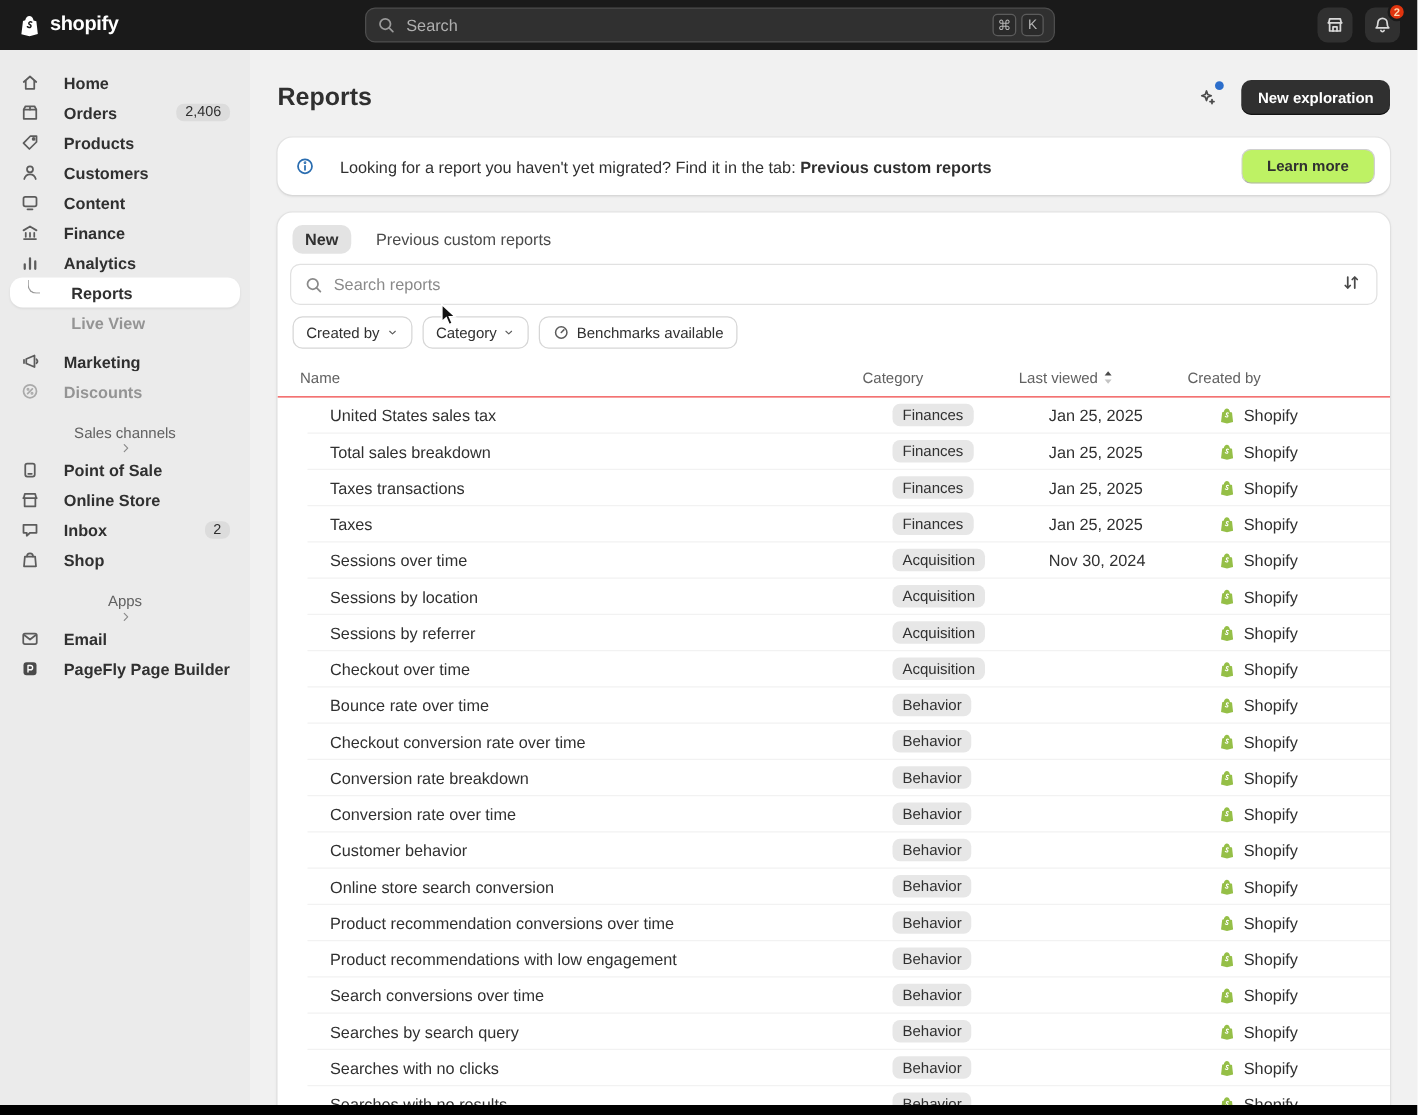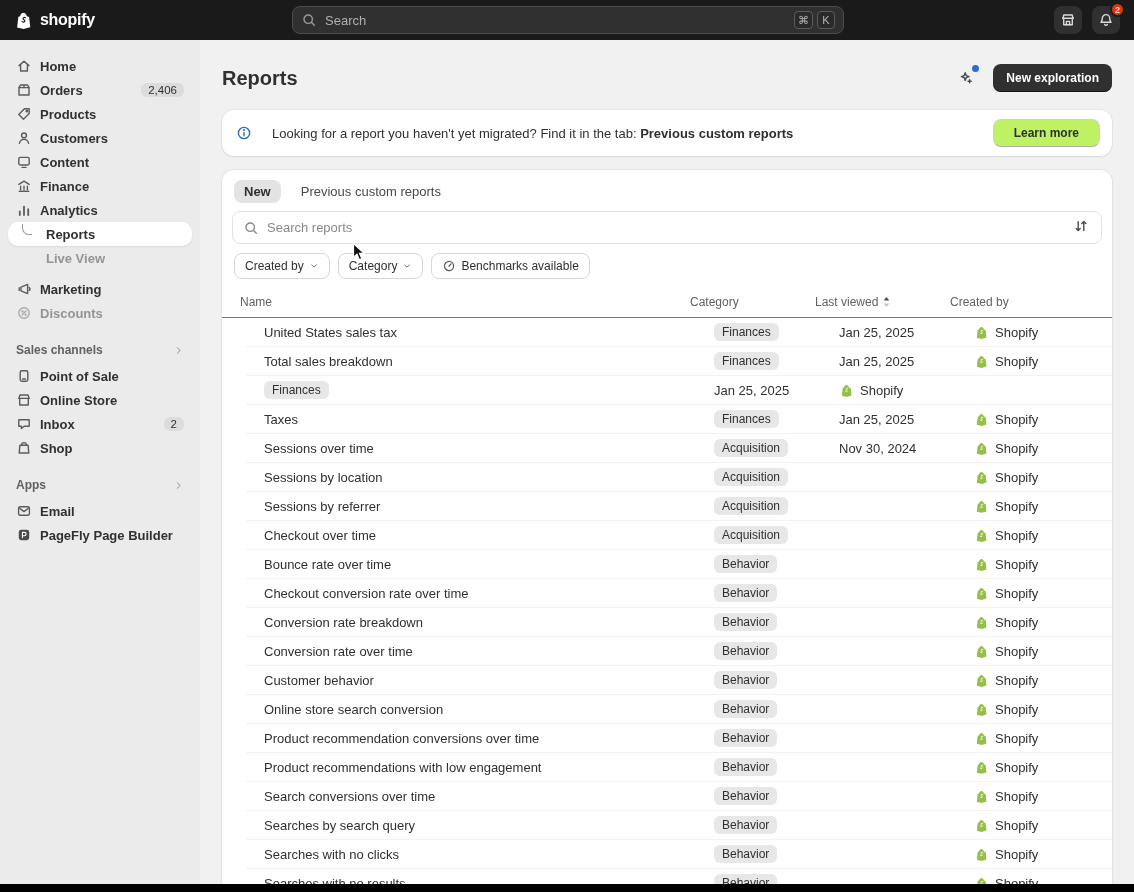--- a/index.html
+++ b/index.html
@@ -32,33 +32,33 @@
     background:#e0340e; border:2px solid #1a1a1a; color:#ffd9b0; font-size:9px; font-weight:700;
     display:flex; align-items:center; justify-content:center; padding:0 2px; }
 
   
   .layout { display:flex; height:852px; }
 
   
   .sidebar { width:200px; background:#ebebeb; padding-top:14px; overflow:hidden; flex:none; }
   .nav-group { margin-bottom:7px; }
   .nav-item { height:24px; margin:0 8px; padding:0 8px; border-radius:10px; display:flex; align-items:center;
-    gap:8px; font-size:13px; font-weight:600; color:#303030; cursor:pointer; }
+    gap:19px; font-size:13px; font-weight:600; color:#303030; cursor:pointer; }
   .nav-item .icon { width:16px; }
   .nav-item.selected { background:#fff; box-shadow:0 1px 2px rgba(0,0,0,.08); }
   .nav-item.muted { color:#949494; }
   .nav-item.muted .icon { color:#aaa; }
   .nav-label { white-space:nowrap; overflow:hidden; text-overflow:ellipsis; }
   .nbadge { margin-left:auto; background:#dcdcdc; border-radius:6px; padding:1px 7px; font-size:11.5px;
     font-weight:500; color:#303030; }
   .connector { width:10px; height:11px; border-left:1.5px solid #999; border-bottom:1.5px solid #999;
     border-bottom-left-radius:7px; margin:-9px 6px 0 6px; flex:none; }
   .connector.hide { visibility:hidden; }
-  .section-header { margin:14px 16px 3px 16px; height:22px; font-size:12px; font-weight:700; color:#616161;
-    display:flex; align-items:center; justify-content:space-between; cursor:pointer; }
+  .section-header { margin:14px 16px 3px 16px; height:22px; font-size:12px; font-weight:400; color:#616161;
+    display:flex; align-items:center; justify-content:space-between; cursor:pointer;flex-direction:column; }
   .section-header .icon { color:#8a8a8a; }
 
   
   .main { flex:1; background:#f1f1f1; padding:0 22px; overflow:hidden; position:relative; }
   .page-header { margin-top:18px; height:40px; display:flex; align-items:center; }
   .page-header h1 { font-size:20px; font-weight:700; margin:0; color:#303030; }
   .header-actions { margin-left:auto; display:flex; gap:12px; align-items:center; }
   .icon-btn { width:30px; height:28px; display:flex; align-items:center; justify-content:center; position:relative; cursor:pointer; }
   .icon-btn .icon { color:#4a4a4a; }
   .blue-dot { position:absolute; top:1px; right:2px; width:7px; height:7px; border-radius:50%; background:#2c6ecb; }
@@ -444,20 +444,21 @@
               <span class="icon">
                 <svg width="15" height="15" viewBox="0 0 16 16">
                   <path d="M5.4 4.7c.2-1.5 1.3-2.7 2.6-2.7 1.2 0 2.2 1 2.5 2.4l.1.4 1.8.5.9 8.1-5.2 1.4-5.1-1.3 1-8.4z" fill="#95bf47"></path>
                   <path d="M9.4 5.9c-.4-.25-1-.3-1.4-.1-.5.3-.6.9-.2 1.3.35.4 1 .55 1.1 1.1.1.6-.5 1.05-1.15 1-.45-.05-.85-.3-1.1-.55" stroke="#fff" stroke-width=".9" fill="none" stroke-linecap="round"></path>
                 </svg>
               </span>
               <span>Shopify</span>
             </div>
           </div>
           <div class="grid-row trow">
+            <div>Taxes transactions</div>
             <div><span class="cat-badge">Finances</span></div>
             <div>Jan 25, 2025</div>
             <div class="created">
               <span class="icon">
                 <svg width="15" height="15" viewBox="0 0 16 16">
                   <path d="M5.4 4.7c.2-1.5 1.3-2.7 2.6-2.7 1.2 0 2.2 1 2.5 2.4l.1.4 1.8.5.9 8.1-5.2 1.4-5.1-1.3 1-8.4z" fill="#95bf47"></path>
                   <path d="M9.4 5.9c-.4-.25-1-.3-1.4-.1-.5.3-.6.9-.2 1.3.35.4 1 .55 1.1 1.1.1.6-.5 1.05-1.15 1-.45-.05-.85-.3-1.1-.55" stroke="#fff" stroke-width=".9" fill="none" stroke-linecap="round"></path>
                 </svg>
               </span>
               <span>Shopify</span>

